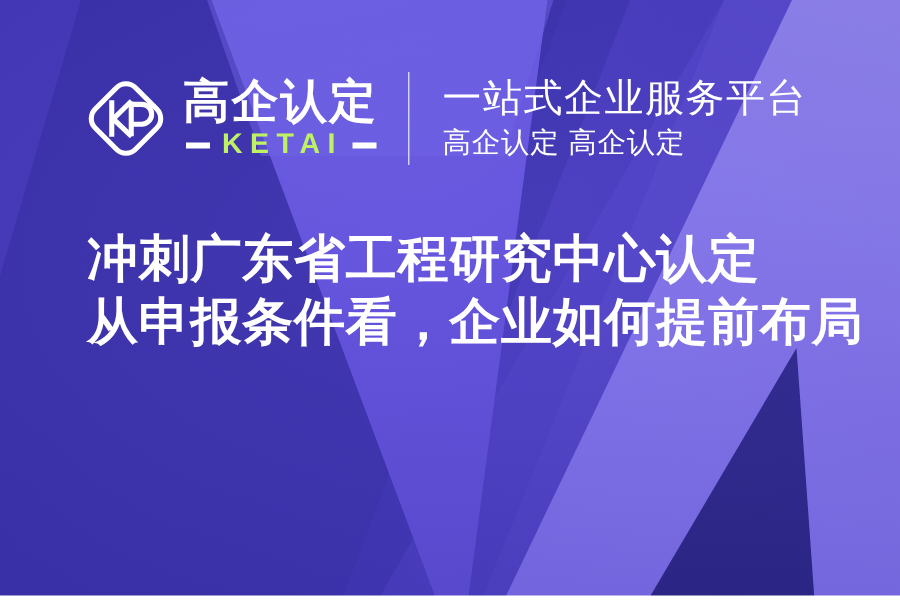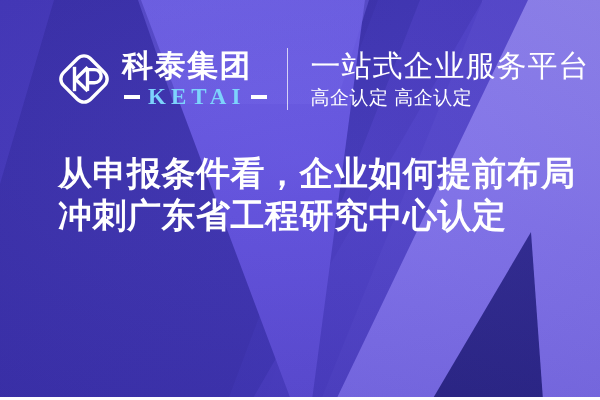--- a/index.html
+++ b/index.html
@@ -139,45 +139,44 @@
     margin-top: 4px;
     padding-left: 2px;
   }
   .brand-en-dash {
     width: 16px;
     height: 4px;
     background: #ffffff;
     flex: 0 0 auto;
   }
   .brand-en {
-    font-size: 23px;
+    font-size: 19px;
     line-height: 1;
     font-weight: 700;
-    color: #7dd3fc;
+    color: #bef264;
     letter-spacing: 5px;
     margin: 0 6px 0 8px;
     white-space: nowrap;
-    font-family: Liberation Serif, serif;
   }
 
   .divider {
     width: 1px;
     height: 62px;
     background: rgba(255,255,255,.72);
     margin: 0 22px 0 20px;
     flex: 0 0 auto;
   }
 
   .tagline {
     display: flex;
     flex-direction: column;
     justify-content: center;
   }
   .tagline-main {
-    font-size: 30px;
+    font-size: 26px;
     line-height: 1.1;
     color: #ffffff;
     letter-spacing: 1px;
     font-weight: 400;
     white-space: nowrap;
   }
   .tagline-sub {
     font-size: 19px;
     line-height: 1.15;
     color: #ffffff;
@@ -230,36 +229,36 @@
 
           <path d="M18.5 17.5 L18.5 38.5" fill="none" stroke="#ffffff" stroke-width="3.4" stroke-linecap="square"></path>
           <path d="M30.5 17.5 L19.5 28.3 L30.5 38.8" fill="none" stroke="#ffffff" stroke-width="3.4" stroke-linejoin="miter" stroke-linecap="square"></path>
 
           <path d="M31.5 18.6 L31.5 38.2" fill="none" stroke="#ffffff" stroke-width="3.4" stroke-linecap="square"></path>
           <path d="M31.5 18.6 L38.5 18.6 A6.6 6.6 0 0 1 38.5 31.8 L31.5 31.8" fill="none" stroke="#ffffff" stroke-width="3.4"></path>
         </svg>
       </span>
 
       <div class="brand-words">
-        <div class="brand-cn">科泰集团</div>
+        <div class="brand-cn">高企认定</div>
         <div class="brand-en-row">
           <span class="brand-en-dash"></span>
           <span class="brand-en">KETAI</span>
           <span class="brand-en-dash"></span>
         </div>
       </div>
     </div>
 
     <div class="divider"></div>
 
     <div class="tagline">
       <div class="tagline-main">一站式企业服务平台</div>
       <div class="tagline-sub">高企认定 高企认定</div>
     </div>
   </div>
 
   <div class="headline">
+    <div class="headline-line">冲刺广东省工程研究中心认定</div>
     <div class="headline-line">从申报条件看，企业如何提前布局</div>
-    <div class="headline-line">冲刺广东省工程研究中心认定</div>
   </div>
 
   <div class="bottom-strip"></div>
 </div>
 
 </body></html>

